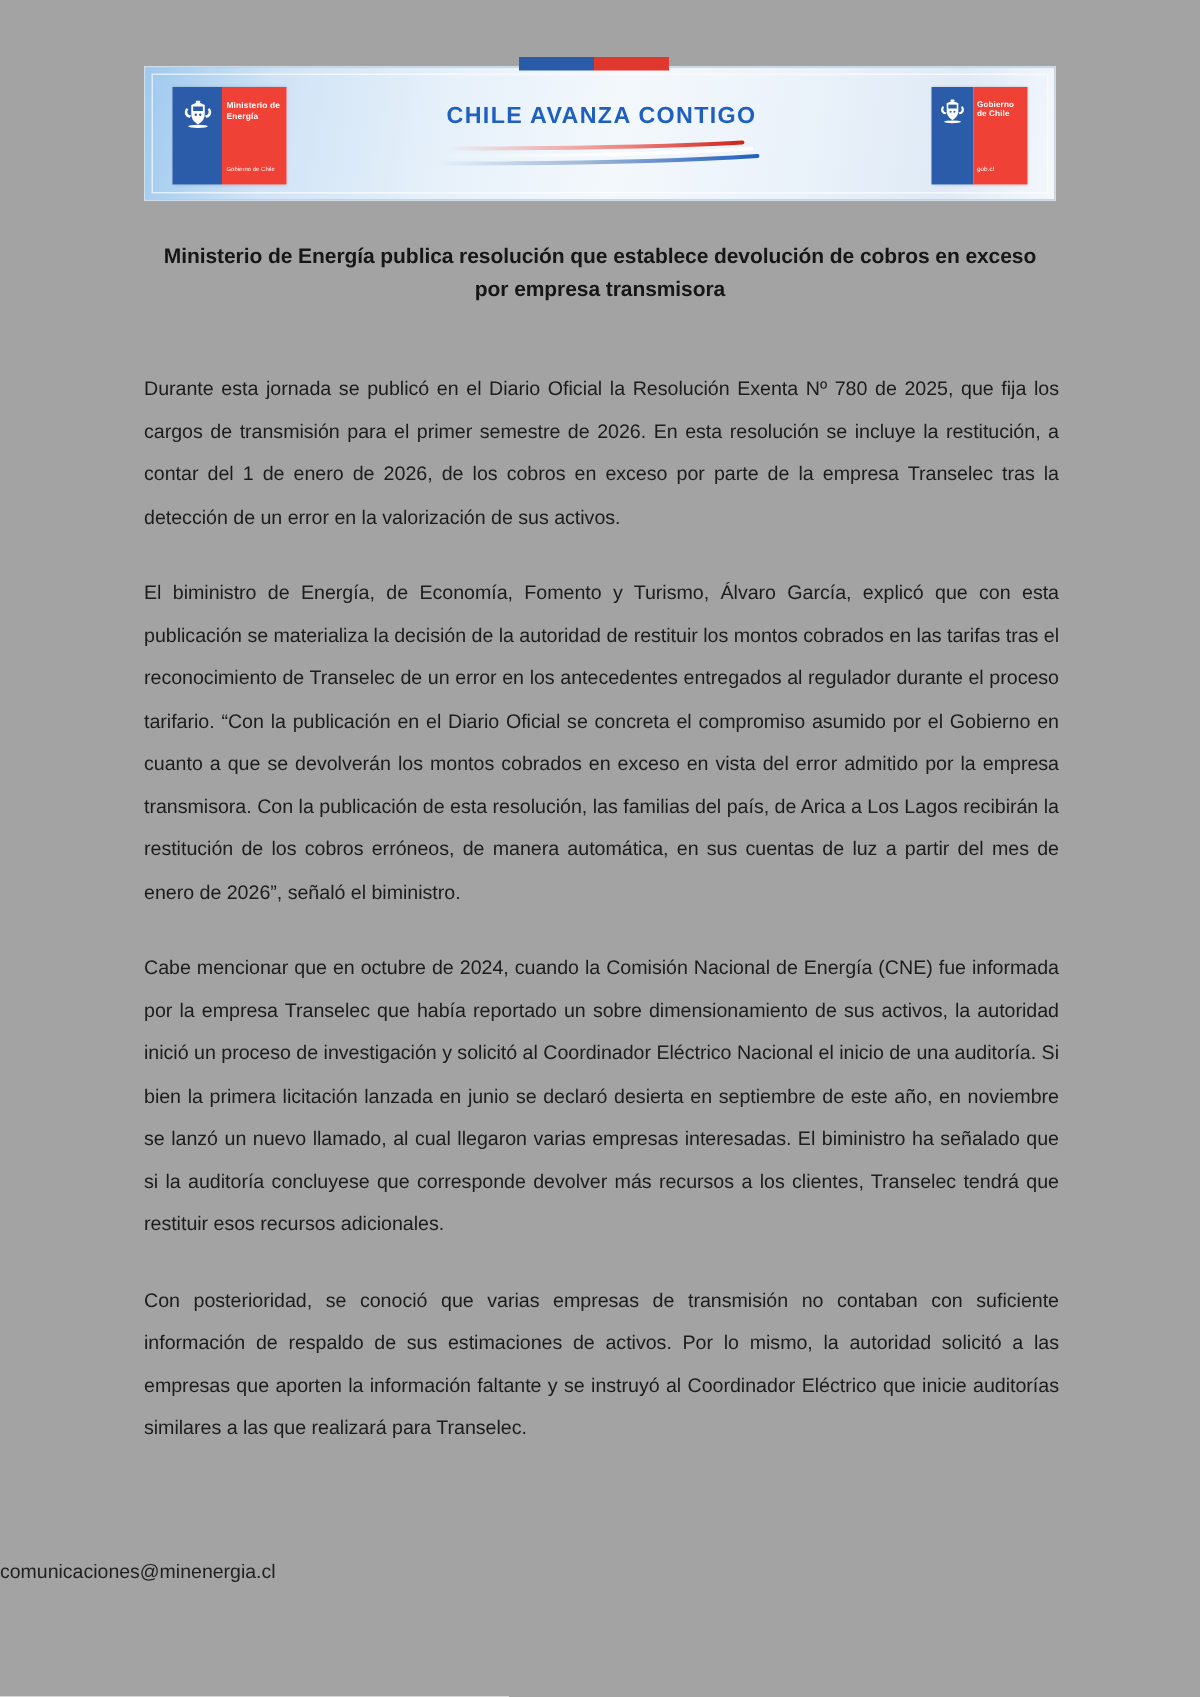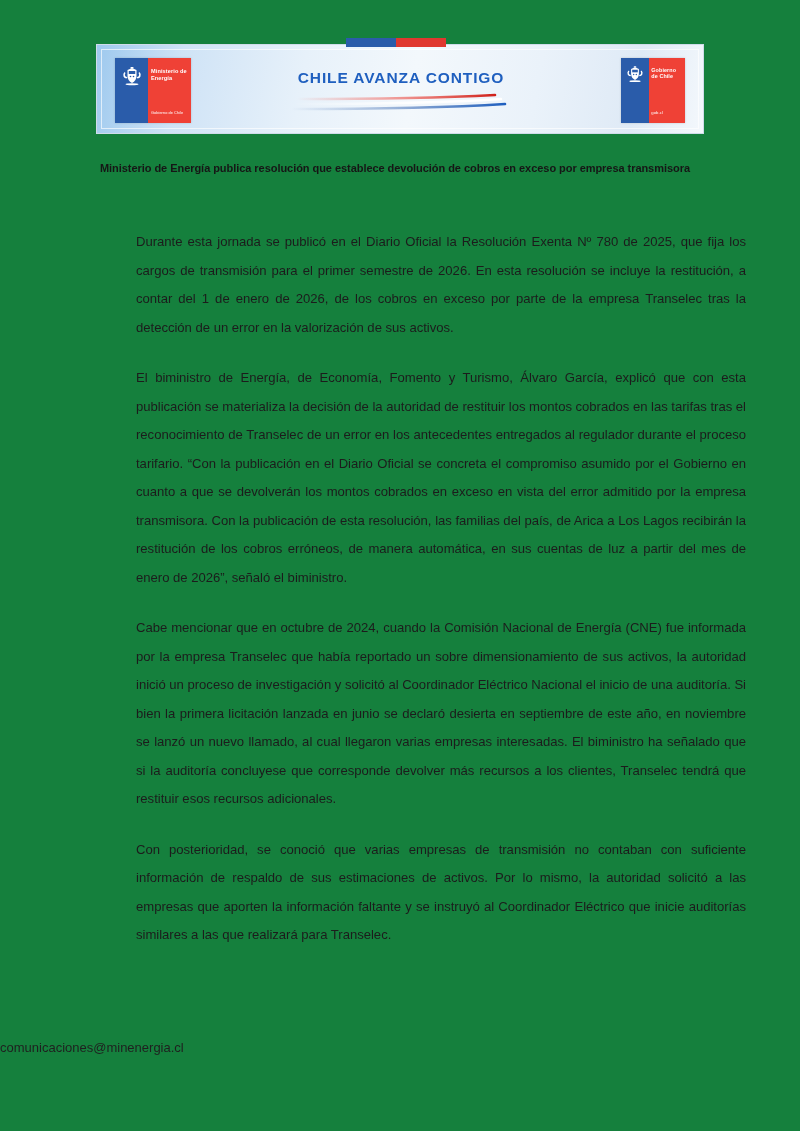--- a/index.html
+++ b/index.html
@@ -14,21 +14,21 @@
     color: #1a1a1a;
     position: relative;
     overflow: hidden;
   }
 
   .page {
     width: 800px;
     height: 1131px;
     box-sizing: border-box;
     position: relative;
-    background: #15803d;
+    background: #a3a3a3;
   }
 
   
   .header-wrap {
     position: absolute;
     left: 96px;
     top: 38px;
     width: 608px;
     height: 96px;
   }
@@ -160,34 +160,34 @@
     width: 224px;
     height: 22px;
   }
 
   
   .doc-title {
     position: absolute;
     left: 100px;
     top: 150px;
     width: 600px;
-    font-size: 11px;
+    text-align: center;
+    font-size: 14px;
     line-height: 22px;
     font-weight: bold;
     color: #161616;
     letter-spacing: -0.05px;
   }
 
   
   .content {
     position: absolute;
     left: 96px;
-    top: 228px;
+    top: 245px;
     width: 610px;
-    margin-left: 40px;
   }
   .content p {
     margin: 0 0 22px 0;
     font-size: 13.1px;
     line-height: 28.5px;
     text-align: justify;
     text-justify: inter-word;
     color: #1c1c1c;
     letter-spacing: -0.02px;
   }

